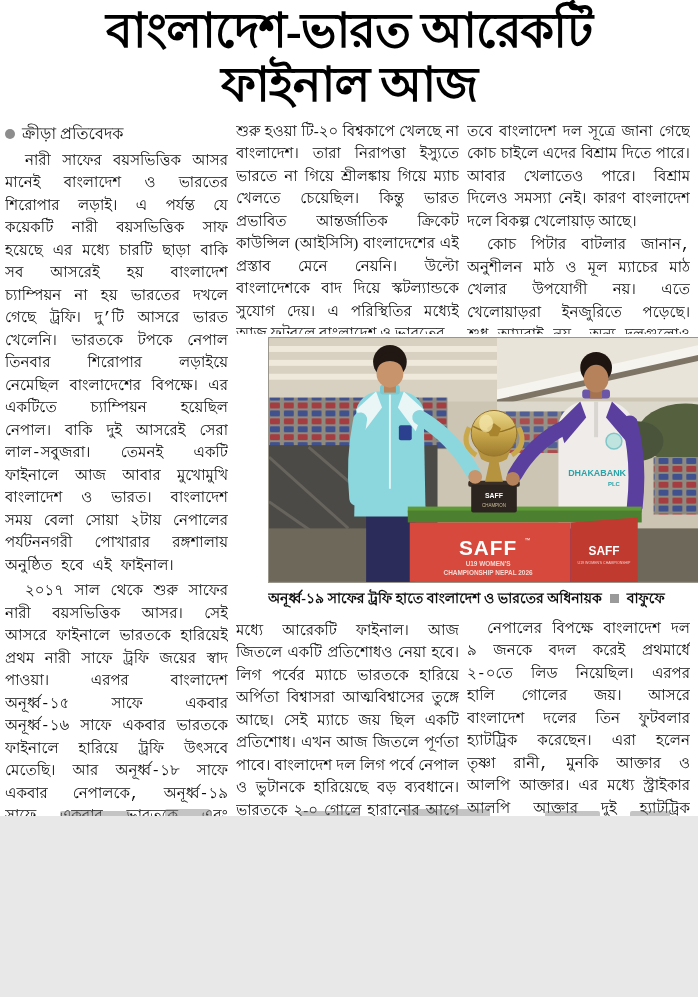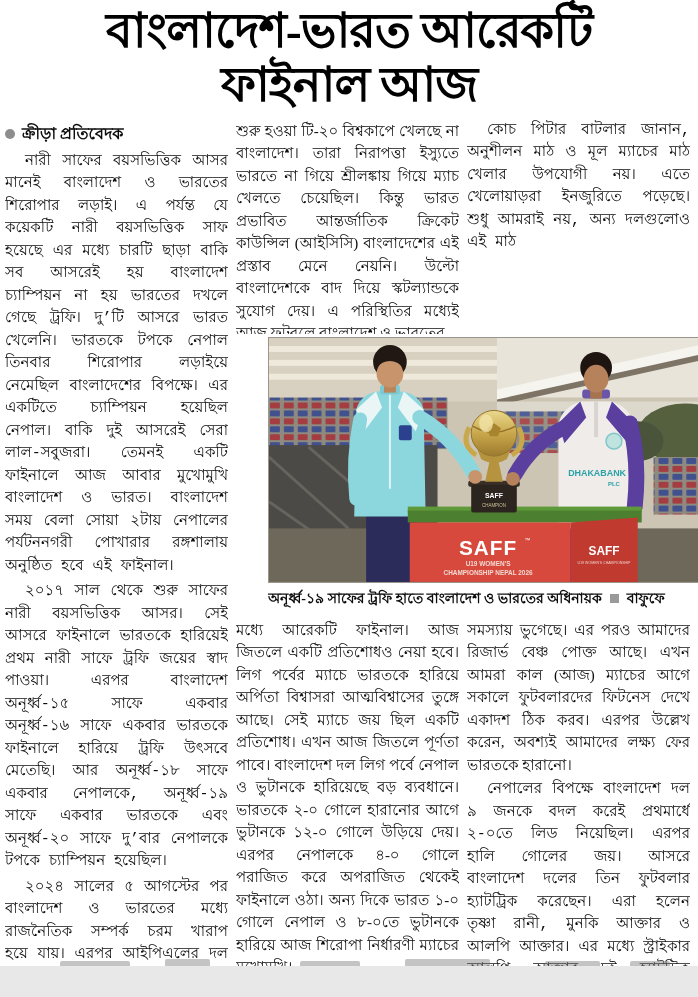--- a/index.html
+++ b/index.html
@@ -1,25 +1,25 @@
 <!DOCTYPE html>
 <html><head>
 <meta charset="utf-8">
 <style>
   html,body{margin:0;padding:0;background:#e8e8e8;}
-  .page{position:relative;width:698px;height:966px;background:#ffffff;margin:0 auto;
+  .page{position:relative;width:698px;height:816px;background:#ffffff;margin:0 auto;
         font-family:"Liberation Serif",serif;color:#0d0d0d;overflow:hidden;}
   .headline{margin:4px 6px 8px;text-align:center;font-weight:700;
             font-size:48px;line-height:1.12;letter-spacing:-1px;color:#000;}
   .content{display:flex;gap:8px;padding:0 5px;height:862px;overflow:hidden;}
   .col{width:223px;flex:0 0 auto;text-align:justify;font-size:15px;line-height:1.5;
        overflow:hidden;word-break:break-word;}
   .col p{margin:0 0 3px 0;}
   p.ind{text-indent:20px;font-family:Liberation Mono, monospace;}
-  .byline{display:flex;align-items:center;gap:7px;font-weight:700;font-size:16px;margin:2px 0 5px 0;}
+  .byline{display:flex;align-items:center;gap:7px;font-weight:400;font-size:16px;margin:2px 0 5px 0;}
   .bullet{width:10px;height:10px;border-radius:50%;background:#8d8d8d;flex:0 0 auto;}
   .right-wrap{flex:1;display:flex;flex-direction:column;min-width:0;}
   .top-row,.bottom-row{display:flex;gap:8px;}
   .top-row{height:214px;overflow:hidden;}
   .bottom-row{flex:1;overflow:hidden;}
   .photo-fig{margin:3px 0 2px 0;padding-left:32px;}
   svg.photo{display:block;width:452px;height:244px;border:1px solid #9b968c;background:#cdc5b3;}
   .caption{display:flex;justify-content:flex-start;align-items:center;gap:8px;
            font-weight:700;font-size:14px;margin:4px 0 6px 0;white-space:nowrap;overflow:hidden;}
   .credit-sq{width:9px;height:9px;background:#9a9a9a;flex:0 0 auto;}
@@ -45,20 +45,21 @@
       <p class="ind">২০২৪ সালের ৫ আগস্টের পর বাংলাদেশ ও ভারতের মধ্যে রাজনৈতিক সম্পর্ক চরম খারাপ হয়ে যায়। এরপর আইপিএলের দল কলকাতা নাইট রাইডার্স থেকে মোস্তাফিজুর রহমানকে বাদ দেয়ার পর দুই দেশের সম্পর্ক আরো বাজে অবস্থা ধারণ করে। সেই ইস্যুতে আজ থেকে</p>
     </div>
 
     <div class="right-wrap">
 
       <div class="top-row">
         <div class="col">
           <p>শুরু হওয়া টি-২০ বিশ্বকাপে খেলছে না বাংলাদেশ। তারা নিরাপত্তা ইস্যুতে ভারতে না গিয়ে শ্রীলঙ্কায় গিয়ে ম্যাচ খেলতে চেয়েছিল। কিন্তু ভারত প্রভাবিত আন্তর্জাতিক ক্রিকেট কাউন্সিল (আইসিসি) বাংলাদেশের এই প্রস্তাব মেনে নেয়নি। উল্টো বাংলাদেশকে বাদ দিয়ে স্কটল্যান্ডকে সুযোগ দেয়। এ পরিস্থিতির মধ্যেই আজ ফুটবলে বাংলাদেশ ও ভারতের</p>
         </div>
         <div class="col">
+          <p>তবে বাংলাদেশ দল সূত্রে জানা গেছে কোচ চাইলে এদের বিশ্রাম দিতে পারে। আবার খেলাতেও পারে। বিশ্রাম দিলেও সমস্যা নেই। কারণ বাংলাদেশ দলে বিকল্প খেলোয়াড় আছে।</p>
           <p class="ind">কোচ পিটার বাটলার জানান, অনুশীলন মাঠ ও মূল ম্যাচের মাঠ খেলার উপযোগী নয়। এতে খেলোয়াড়রা ইনজুরিতে পড়েছে। শুধু আমরাই নয়, অন্য দলগুলোও এই মাঠ</p>
         </div>
       </div>
 
       <figure class="photo-fig" style="margin-left:0;margin-right:0;">
         <svg class="photo" viewBox="0 0 456 246" xmlns="http://www.w3.org/2000/svg">
           <defs>
             <linearGradient id="gold" x1="0" y1="0" x2="0" y2="1">
               <stop offset="0" stop-color="#ead98f"></stop>
                 <stop offset="0.5" stop-color="#c9a84c"></stop>
@@ -165,21 +166,20 @@
           <span>বাফুফে</span>
         </figcaption>
       </figure>
 
       <div class="bottom-row">
         <div class="col">
           <p>মধ্যে আরেকটি ফাইনাল। আজ জিতলে একটি প্রতিশোধও নেয়া হবে। লিগ পর্বের ম্যাচে ভারতকে হারিয়ে অর্পিতা বিশ্বাসরা আত্মবিশ্বাসের তুঙ্গে আছে। সেই ম্যাচে জয় ছিল একটি প্রতিশোধ। এখন আজ জিতলে পূর্ণতা পাবে। বাংলাদেশ দল লিগ পর্বে নেপাল ও ভুটানকে হারিয়েছে বড় ব্যবধানে। ভারতকে ২-০ গোলে হারানোর আগে ভুটানকে ১২-০ গোলে উড়িয়ে দেয়। এরপর নেপালকে ৪-০ গোলে পরাজিত করে অপরাজিত থেকেই ফাইনালে ওঠা। অন্য দিকে ভারত ১-০ গোলে নেপাল ও ৮-০তে ভুটানকে হারিয়ে আজ শিরোপা নির্ধারণী ম্যাচের মুখোমুখি।</p>
 
         </div>
         <div class="col">
-          <p>সমস্যায় ভুগেছে। এর পরও আমাদের রিজার্ভ বেঞ্চ পোক্ত আছে। এখন আমরা কাল (আজ) ম্যাচের আগে সকালে ফুটবলারদের ফিটনেস দেখে একাদশ ঠিক করব।  এরপর উল্লেখ করেন, অবশ্যই আমাদের লক্ষ্য ফের ভারতকে হারানো।</p>
           <p class="ind">নেপালের বিপক্ষে বাংলাদেশ দল ৯ জনকে বদল করেই প্রথমার্ধে ২-০তে লিড নিয়েছিল। এরপর হালি গোলের জয়। আসরে বাংলাদেশ দলের তিন ফুটবলার হ্যাটট্রিক করেছেন। এরা হলেন তৃষ্ণা রানী, মুনকি আক্তার ও আলপি আক্তার। এর মধ্যে স্ট্রাইকার আলপি আক্তার দুই হ্যাটট্রিক করেছেন ভুটান ও নেপালের বিপক্ষে। এ ছাড়া ভারতের বিপক্ষেও এক গোল। ফলে ৭ গোল দিয়ে এখন পর্যন্ত সর্বোচ্চ গোলদাতা তিনি।</p>
         </div>
       </div>
 
     </div>
   </div>
 
   <div class="frag">
     <i style="left:60px;width:70px;"></i>
     <i style="left:165px;width:45px;height:7px;"></i>

